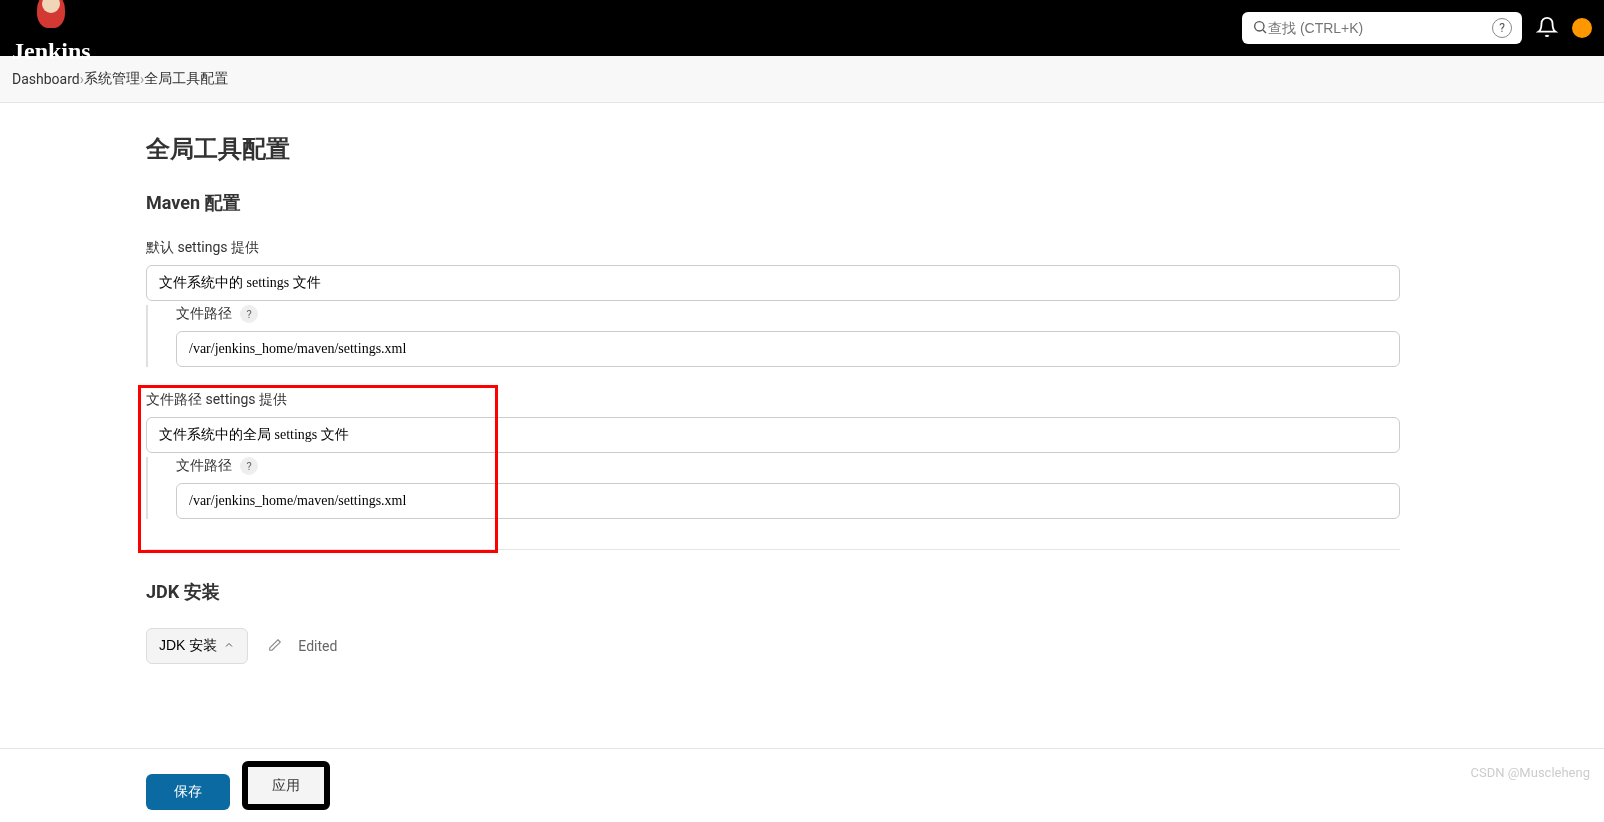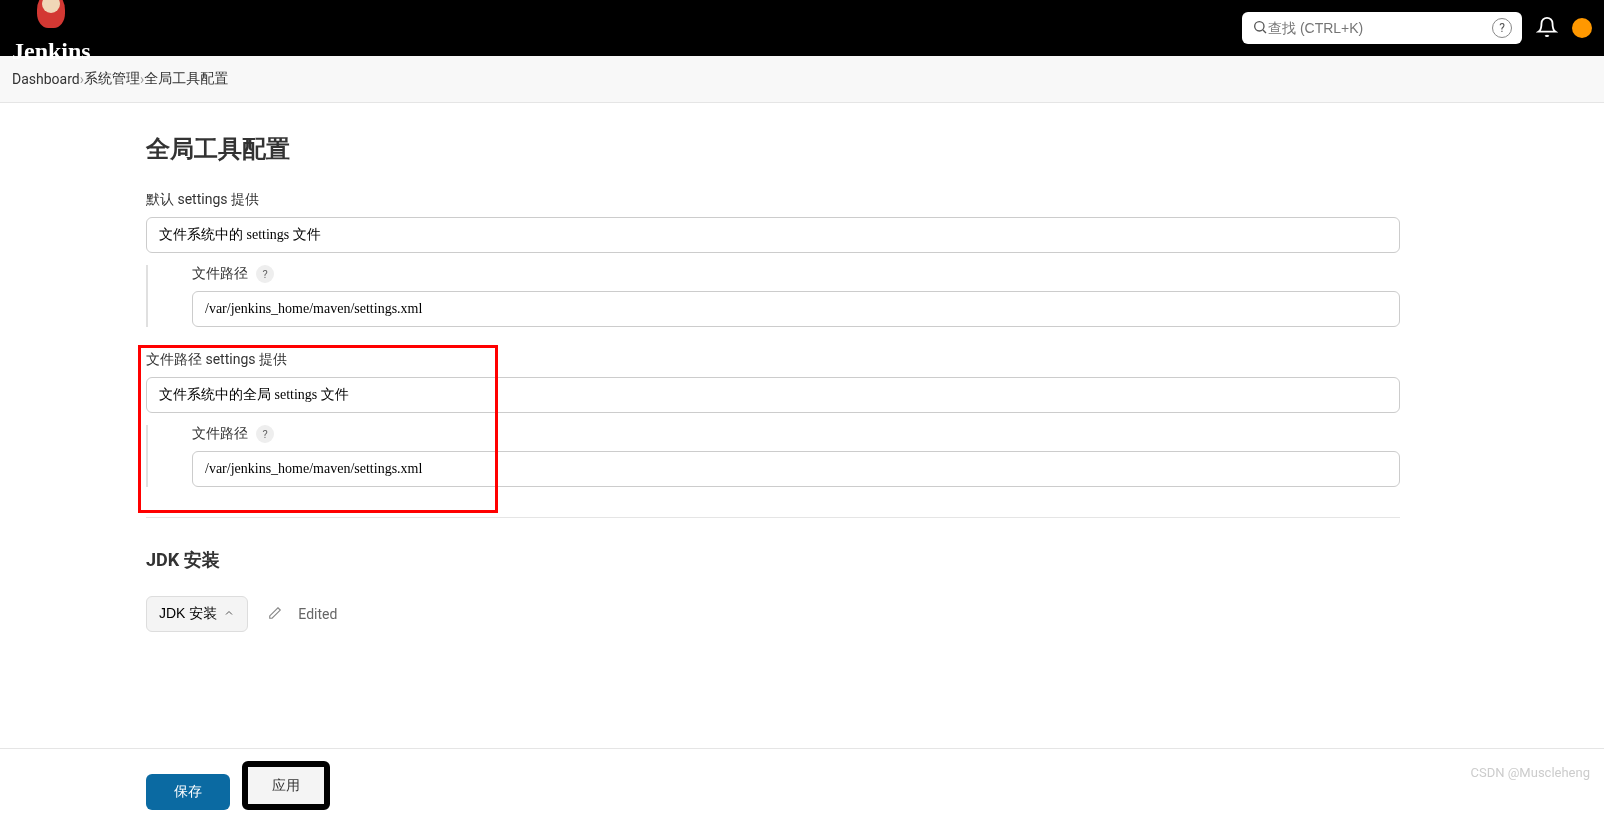--- a/index.html
+++ b/index.html
@@ -170,22 +170,22 @@
       border: 1px solid #ccc;
       border-radius: 6px;
       padding: 9px 12px;
       font-size: 14px;
       background: #fff;
       outline: none;
       font-family: Liberation Serif, serif;
     }
     .nested {
       border-left: 2px solid #e0e0e0;
-      padding-left: 44px;
-      margin-top: 12px;
+      padding-left: 28px;
+      margin-top: 4px;
     }
     .highlight-box {
       border: 3px solid #ff0000;
       padding: 6px 8px 8px 0;
       margin-left: -8px;
       width: 360px;
       position: absolute;
       pointer-events: none;
     }
     .highlight-wrapper {
@@ -301,20 +301,21 @@
   <a href="#">Dashboard</a>
   <span class="sep">›</span>
   <a href="#">系统管理</a>
   <span class="sep">›</span>
   <a href="#">全局工具配置</a>
 </div>
 
 <div class="main">
   <h1 class="page-title">全局工具配置</h1>
 
+  <h2 class="section-title">Maven 配置</h2>
 
   <div class="field-group">
     <div class="field-label">默认 settings 提供</div>
     <input class="select-box" type="text" readonly="" value="文件系统中的 settings 文件" style="">
     <div class="nested">
       <div class="field-label">
         <span>文件路径</span>
         <span class="help-icon-sm">?</span>
       </div>
       <input class="text-input" type="text" value="/var/jenkins_home/maven/settings.xml" style="">

